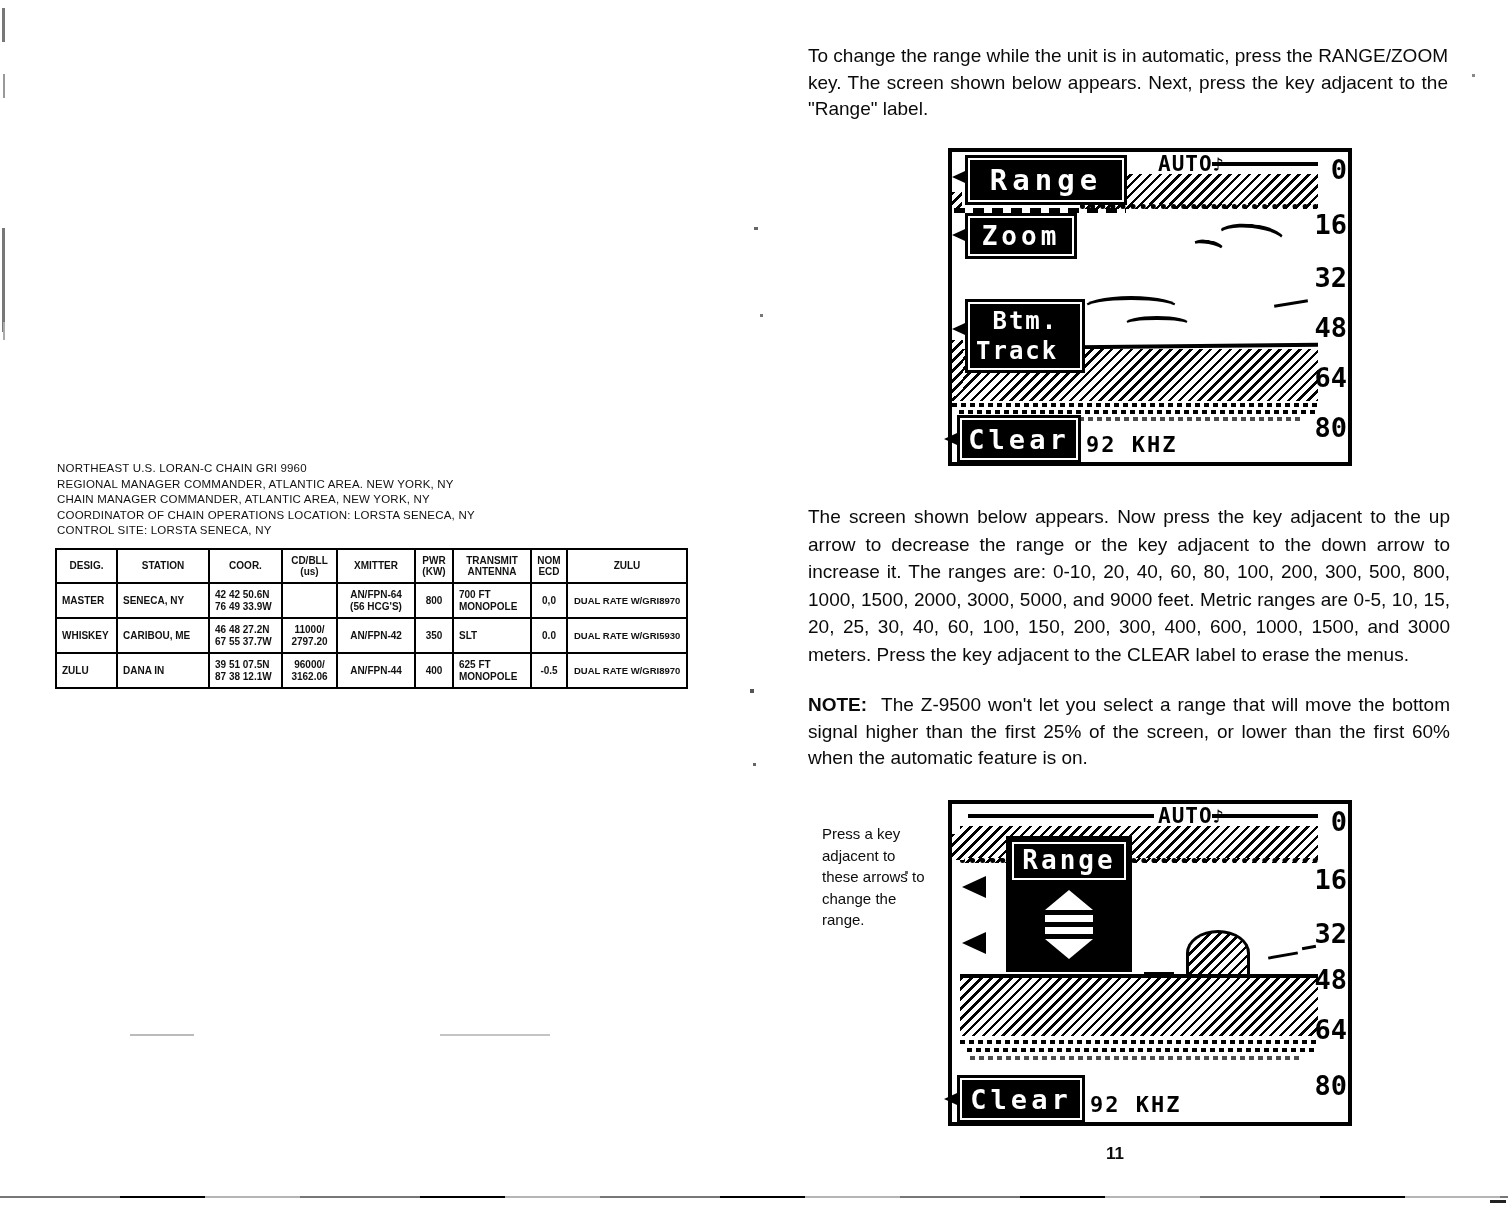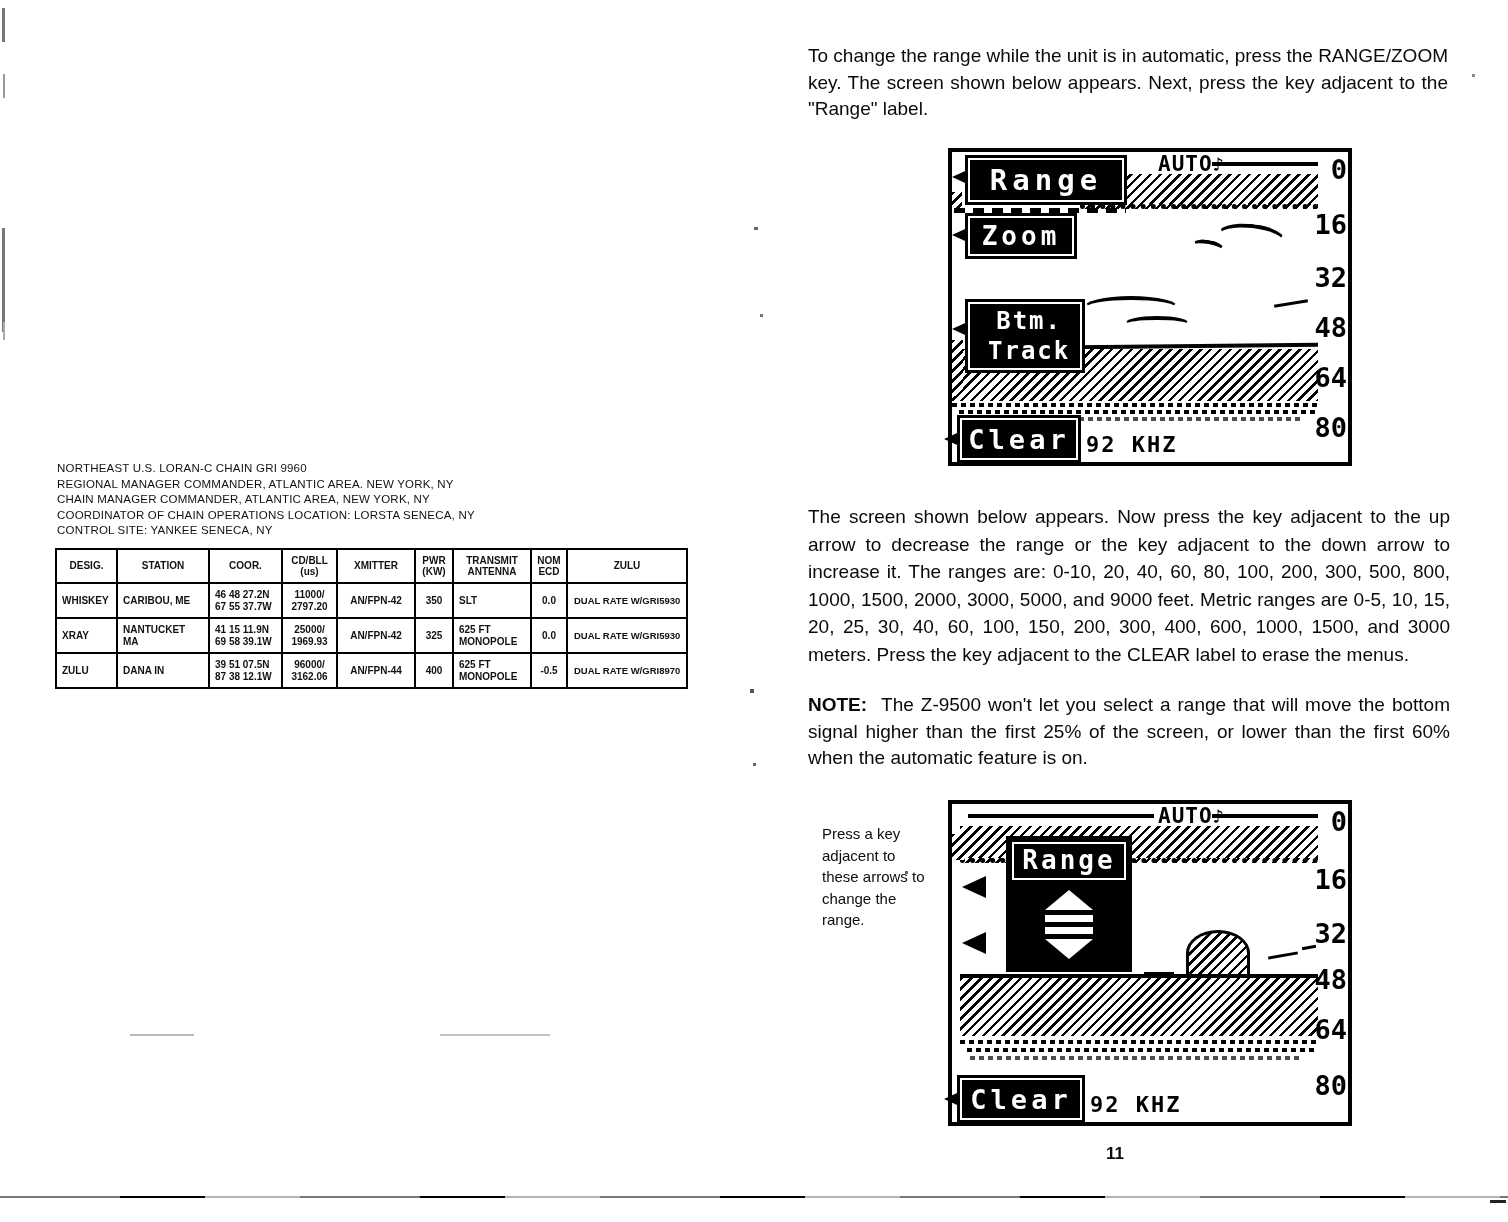--- a/index.html
+++ b/index.html
@@ -92,21 +92,21 @@
   
   .artifact{position:absolute;background:#777;}
 </style>
 </head>
 <body>
 
 <div class="abs pre loran-head"><span>NORTHEAST U.S. LORAN-C CHAIN GRI 9960</span>
 <span>REGIONAL MANAGER COMMANDER, ATLANTIC AREA. NEW YORK, NY</span>
 <span>CHAIN MANAGER COMMANDER, ATLANTIC AREA, NEW YORK, NY</span>
 <span>COORDINATOR OF CHAIN OPERATIONS LOCATION: LORSTA SENECA, NY</span>
-<span>CONTROL SITE: YANKEE SENECA, NY</span></div>
+<span>CONTROL SITE: LORSTA SENECA, NY</span></div>
 
 <table class="loran">
   <colgroup>
     <col style="width:61px">
       <col style="width:92px">
       <col style="width:73px">
     <col style="width:55px">
       <col style="width:78px">
       <col style="width:38px">
     <col style="width:78px">
@@ -125,44 +125,43 @@
 (KW)</th>
       <th>TRANSMIT
 ANTENNA</th>
       <th>NOM
 ECD</th>
       <th>ZULU</th>
     </tr>
   </thead>
   <tbody>
     <tr>
+      <td>MASTER</td>
+      <td>SENECA, NY</td>
+      <td>42 42 50.6N
+76 49 33.9W</td>
+      <td></td>
+      <td>AN/FPN-64
+(56 HCG'S)</td>
+      <td>800</td>
+      <td>700 FT
+MONOPOLE</td>
+      <td>0,0</td>
+      <td>DUAL RATE W/GRI8970</td>
+    </tr>
+    <tr>
       <td>WHISKEY</td>
       <td>CARIBOU, ME</td>
       <td>46 48 27.2N
 67 55 37.7W</td>
       <td>11000/
 2797.20</td>
       <td>AN/FPN-42</td>
       <td>350</td>
       <td>SLT</td>
-      <td>0.0</td>
-      <td>DUAL RATE W/GRI5930</td>
-    </tr>
-    <tr>
-      <td>XRAY</td>
-      <td>NANTUCKET
-MA</td>
-      <td>41 15 11.9N
-69 58 39.1W</td>
-      <td>25000/
-1969.93</td>
-      <td>AN/FPN-42</td>
-      <td>325</td>
-      <td>625 FT
-MONOPOLE</td>
       <td>0.0</td>
       <td>DUAL RATE W/GRI5930</td>
     </tr>
     <tr>
       <td>ZULU</td>
       <td>DANA IN</td>
       <td>39 51 07.5N
 87 38 12.1W</td>
       <td>96000/
 3162.06</td>
@@ -210,21 +209,21 @@
   <div class="abs hatch" style="left:0;top:188px;width:11px;height:56px;"></div>
   <div class="speck-row" style="left:0;top:251px;width:366px;"></div>
   <div class="speck-row" style="left:4px;top:258px;width:360px;background-position:3px 0;"></div>
   <div class="speck-row" style="left:10px;top:265px;width:340px;opacity:.7;"></div>
 
   <div class="tri-left" style="left:0;top:14px;"></div>
   <div class="lcd-btn" style="left:16px;top:6px;width:156px;height:44px;font-size:29px;letter-spacing:5px;">Range</div>
   <div class="tri-left" style="left:0;top:72px;"></div>
   <div class="lcd-btn" style="left:16px;top:64px;width:106px;height:40px;font-size:26px;letter-spacing:4px;">Zoom</div>
   <div class="tri-left" style="left:0;top:166px;"></div>
-  <div class="lcd-btn pre" style="left:16px;top:150px;width:114px;height:68px;font-size:24px;line-height:30px;justify-content:flex-start;padding-left:18px;text-align:center;letter-spacing:2px;">Btm.
+  <div class="lcd-btn pre" style="left:16px;top:150px;width:114px;height:68px;font-size:24px;line-height:30px;justify-content:flex-start;padding-left:6px;text-align:right;letter-spacing:2px;">Btm.
 Track</div>
   <div class="tri-left" style="left:-8px;top:276px;"></div>
   <div class="lcd-btn" style="left:8px;top:266px;width:118px;height:42px;font-size:27px;letter-spacing:4px;">Clear</div>
   <div class="abs lcd" style="left:134px;top:280px;font-size:22px;letter-spacing:2px;">92 KHZ</div>
 
   <div class="depth" style="top:4px;">0</div>
   <div class="depth" style="top:59px;">16</div>
   <div class="depth" style="top:112px;">32</div>
   <div class="depth" style="top:162px;">48</div>
   <div class="depth" style="top:212px;">64</div>

